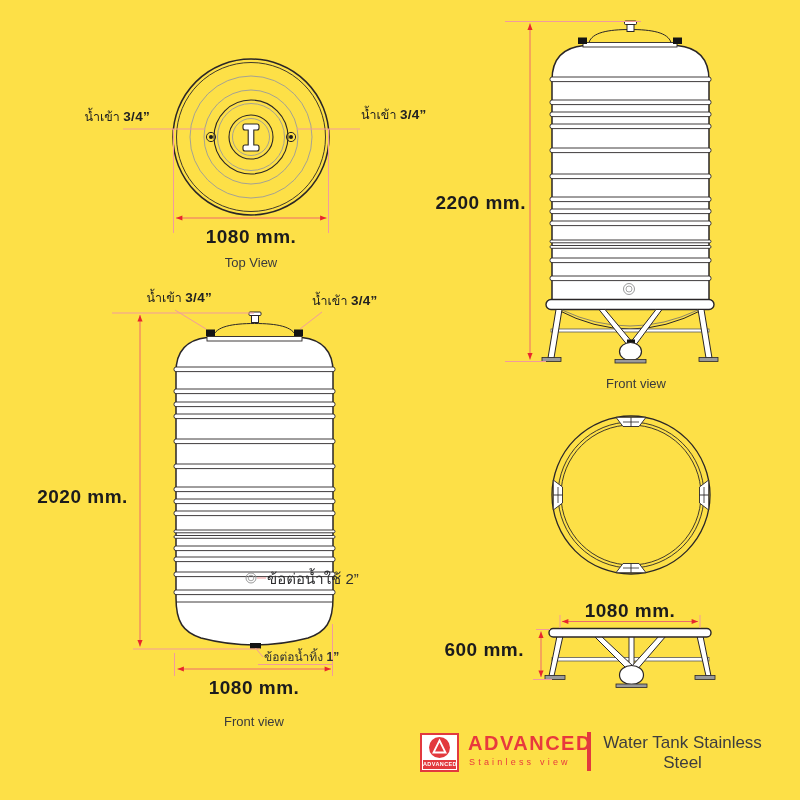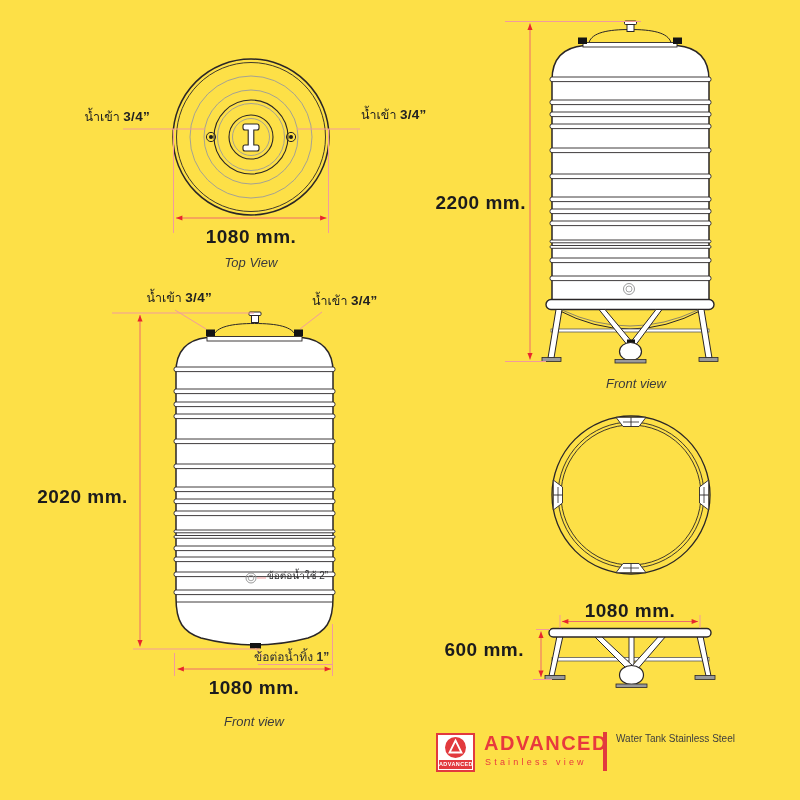--- a/index.html
+++ b/index.html
@@ -3,36 +3,36 @@
 <meta charset="utf-8">
 <style>
   html,body{margin:0;padding:0;background:#ffffff;}
   .stage{
     position:relative;width:800px;height:800px;background:#fde047;overflow:hidden;
     font-family:"Liberation Sans","DejaVu Sans",sans-serif;color:#1d1d1f;padding-left:47px;
   }
   .stage svg{position:absolute;left:0;top:0;}
   .lbl{position:absolute;line-height:1.05;white-space:nowrap;}
   .dim{font-size:19px;font-weight:bold;color:#1b1b1d;letter-spacing:.5px;}
-  .cap{font-size:13px;color:#3a3a3c;font-style:italic;}
+  .cap{font-size:13px;color:#3a3a3c;}
   .thai{font-size:12.5px;color:#222;}
   .thai b{font-size:13.5px;letter-spacing:.3px;}
-  .sm{font-size:10px;color:#2e2e30;}
+  .sm{font-size:15px;color:#2e2e30;}
   .sm b{font-size:12px;}
   .tc{text-align:center;} .tr{text-align:right;}
   
-  .brand{position:absolute;left:436px;top:732px;width:345px;height:44px;}
+  .brand{position:absolute;left:420px;top:732px;width:345px;height:44px;}
   .mark{position:absolute;left:0;top:1px;width:35px;height:35px;border:2px solid #e23a3e;background:#fff;}
   .mark .circle{position:absolute;left:7px;top:2px;width:21px;height:21px;border-radius:50%;background:#e23a3e;}
   .mark .band{position:absolute;left:1px;right:1px;bottom:1px;height:9px;background:#e23a3e;
     color:#fff;font-size:5.5px;font-weight:bold;text-align:center;line-height:9px;letter-spacing:.4px;}
   .brand .bname{position:absolute;left:48px;top:0;font-size:20px;font-weight:bold;color:#e8393d;letter-spacing:1.5px;}
   .brand .btag{position:absolute;left:49px;top:25px;font-size:9px;color:#e8393d;letter-spacing:3.2px;}
   .brand .bdiv{position:absolute;left:167px;top:0;width:3.5px;height:39px;background:#e23a3e;}
-  .brand .bprod1{position:absolute;left:180px;top:1px;font-size:10px;color:#3d3d3f;text-align:center;}
+  .brand .bprod1{position:absolute;left:180px;top:1px;font-size:17px;color:#3d3d3f;text-align:center;}
   .brand .bprod2{position:absolute;left:180px;top:17px;font-size:19px;font-weight:bold;color:#29292b;letter-spacing:.4px;}
 </style>
 </head>
 <body>
 
 <div class="stage">
 
   <svg width="800" height="800" viewBox="0 0 800 800">
     <defs>
       <marker id="arr" viewBox="0 0 10 10" refX="8.5" refY="5" markerWidth="8" markerHeight="8" orient="auto-start-reverse">
@@ -207,21 +207,21 @@
   <div class="lbl dim tc" style="left:201px;top:227px;width:100px;">1080 mm.</div>
   <div class="lbl cap tc" style="left:201px;top:256px;width:100px;">Top View</div>
 
   <div class="lbl dim tr" style="left:432px;top:193px;width:94px;">2200 mm.</div>
   <div class="lbl cap tc" style="left:586px;top:377px;width:100px;">Front view</div>
 
   <div class="lbl thai tr" style="left:138px;top:291px;width:74px;"><span>น้ำเข้า</span>&nbsp;<b>3/4”</b></div>
   <div class="lbl thai" style="left:312px;top:294px;width:74px;"><span>น้ำเข้า</span>&nbsp;<b>3/4”</b></div>
   <div class="lbl dim tr" style="left:30px;top:487px;width:105px;text-align:center;">2020 mm.</div>
   <div class="lbl sm" style="left:267px;top:571px;"><span>ข้อต่อน้ำใช้</span>&nbsp;<span>2”</span></div>
-  <div class="lbl sm" style="left:254px;top:651px;font-size:12px;"><span>ข้อต่อน้ำทิ้ง</span>&nbsp;<b>1”</b></div>
+  <div class="lbl sm" style="left:264px;top:651px;font-size:12px;"><span>ข้อต่อน้ำทิ้ง</span>&nbsp;<b>1”</b></div>
   <div class="lbl dim tc" style="left:204px;top:678px;width:100px;">1080 mm.</div>
   <div class="lbl cap tc" style="left:204px;top:715px;width:100px;">Front view</div>
 
   <div class="lbl dim tc" style="left:580px;top:601px;width:100px;">1080 mm.</div>
   <div class="lbl dim tr" style="left:438px;top:640px;width:86px;">600 mm.</div>
 
   <div class="brand">
     <div class="mark">
       <div class="circle">
         <svg width="21" height="21" viewBox="0 0 21 21">

